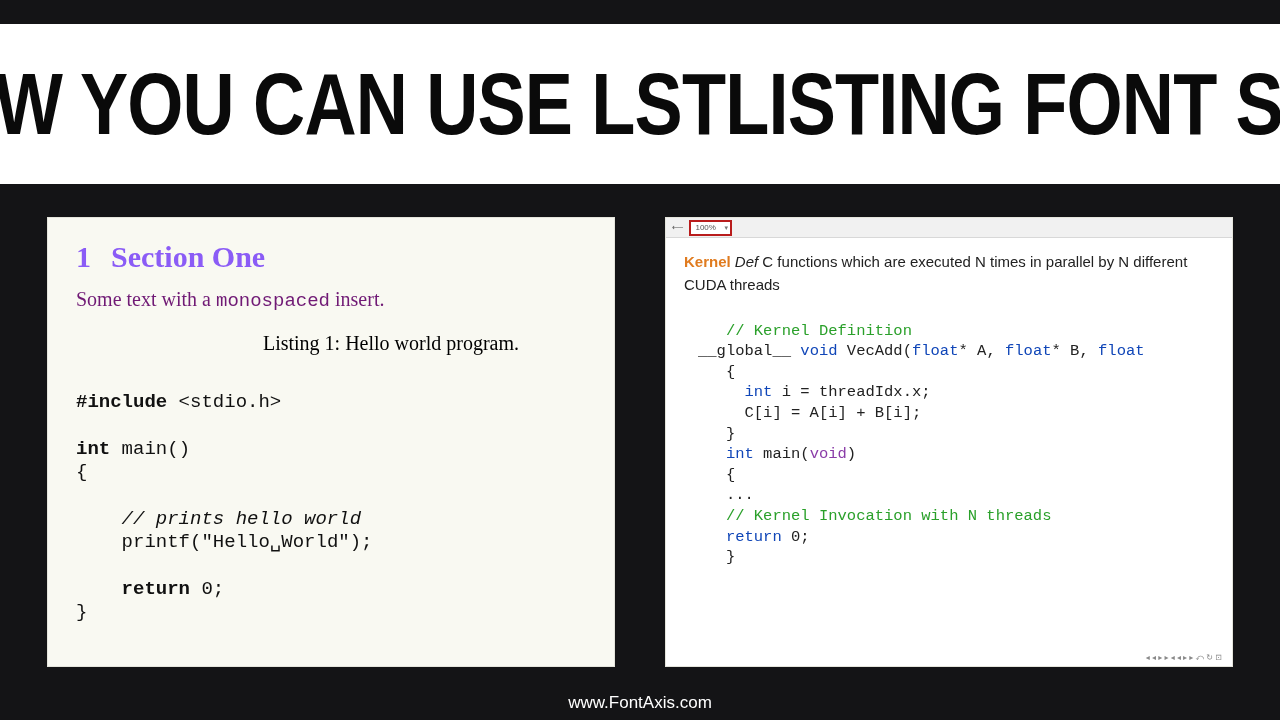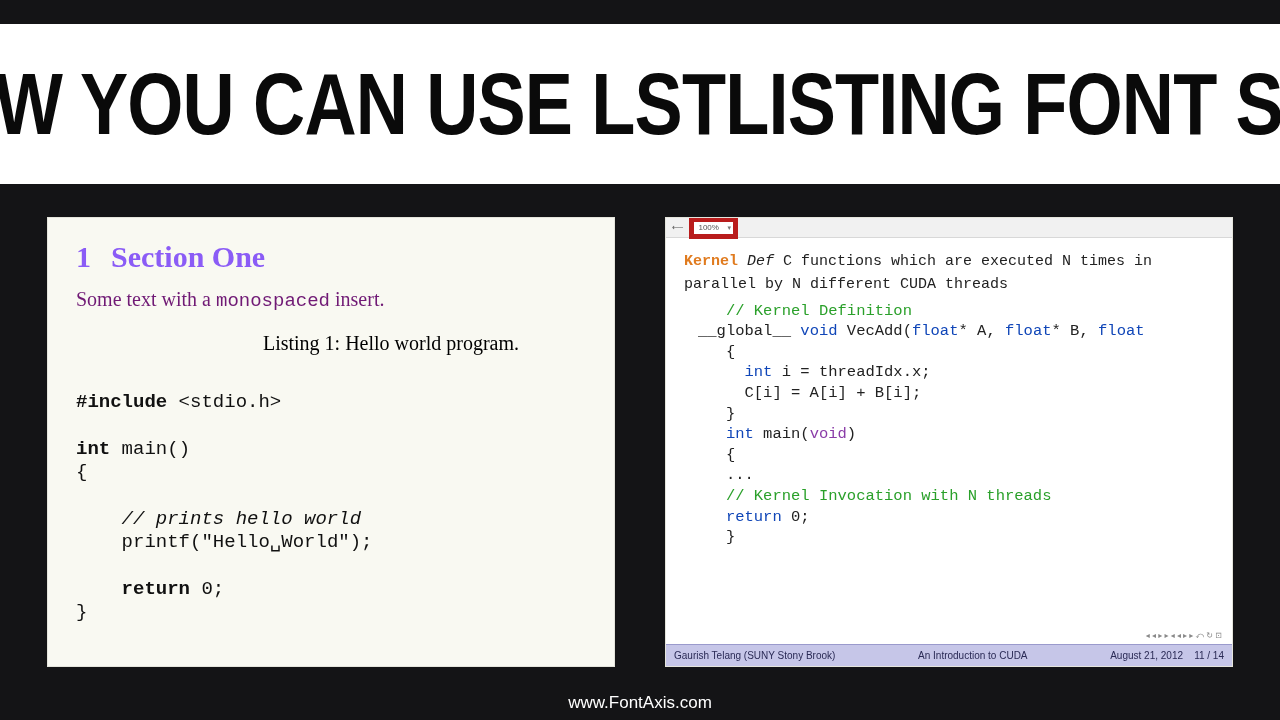--- a/index.html
+++ b/index.html
@@ -88,36 +88,36 @@
     background: #f1f1f1;
     border-bottom: 1px solid #d8d8d8;
     display: flex;
     align-items: center;
     padding: 0 6px;
     font-size: 8px;
     color: #555;
     gap: 6px;
   }
   .zoom-sel {
-    border: 5px solid #b91c1c;
+    border: 2px solid #b91c1c;
     background: #fff;
     font-size: 8px;
     padding: 0 14px 0 4px;
     position: relative;
     line-height: 12px;
   }
   .zoom-sel::after {
     content: "▾";
     position: absolute;
     right: 2px; top: 0;
     font-size: 7px;
     color: #777;
   }
   .slide-body { padding: 12px 18px 4px 18px; font-size: 14px; flex:1; overflow:hidden;}
-  .def-line { font-family: Liberation Mono, monospace; font-size: 15px; line-height: 1.55; margin-bottom: 4px; color:#222;}
+  .def-line { font-family: Liberation Sans, sans-serif; font-size: 15px; line-height: 1.55; margin-bottom: 24px; color:#222;}
   .def-line .kernel-w { color: #e07b1f; font-weight: bold; }
   .def-line .def-w { font-style: italic; }
   .code-right {
     font-family: "Courier New", monospace;
     font-size: 15.5px;
     line-height: 1.33;
     white-space: pre;
     color: #222;
     margin-left: 14px;
   }
@@ -201,24 +201,17 @@
 <span>     C[i] = A[i] + B[i];</span>
 <span>   }</span>
 <span>   </span><span class="cb">int</span><span> main(</span><span class="cp">void</span><span>)</span>
 <span>   {</span>
 <span>   ...</span>
 <span class="cg">   // Kernel Invocation with N threads</span>
 <span>   </span><span class="cb">return</span><span> 0;</span>
 <span>   }</span></div>
     </div>
     <div class="nav-icons">◂ ◂ ▸ ▸  ◂ ◂ ▸ ▸  ⤺ ↻ ⊡</div>
-    <div class="slide-foot">
-      <span class="l">Gaurish Telang  (SUNY Stony Brook)</span>
-      <span class="c">An Introduction to CUDA</span>
-      <span class="r">
-        <span>August 21, 2012</span>&nbsp;&nbsp;&nbsp;&nbsp;<span>11 / 14</span>
-      </span>
-    </div>
   </div>
 
 </div>
 
 <div class="footer-url">www.FontAxis.com</div>
 
 </body></html>

